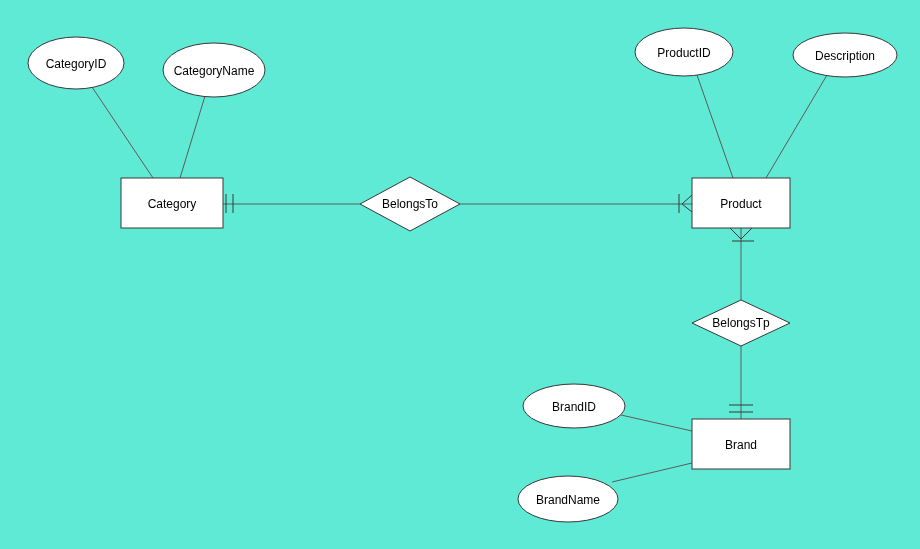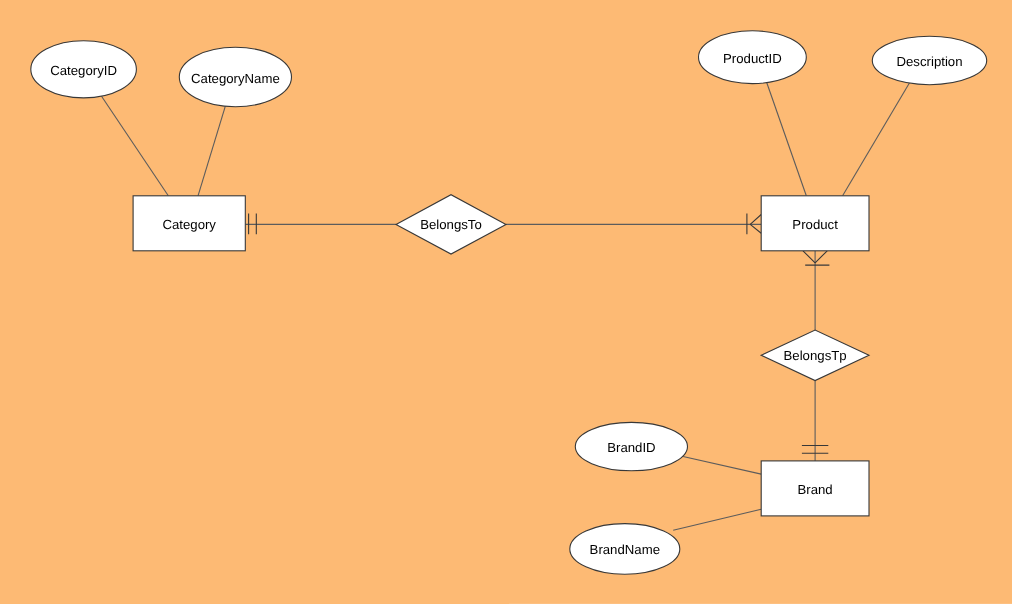--- a/index.html
+++ b/index.html
@@ -5,21 +5,21 @@
   html, body {
     margin: 0;
     padding: 0;
     background: #ffffff;
     font-family: "Liberation Sans", sans-serif;
   }
   .canvas {
     position: relative;
     width: 920px;
     height: 549px;
-    background: #fdba74;
+    background: #5eead4;
     overflow: hidden;
   }
   svg { display: block; }
   .shape {
     fill: #ffffff;
     stroke: #383838;
     stroke-width: 1;
   }
   .edge {
     fill: none;

